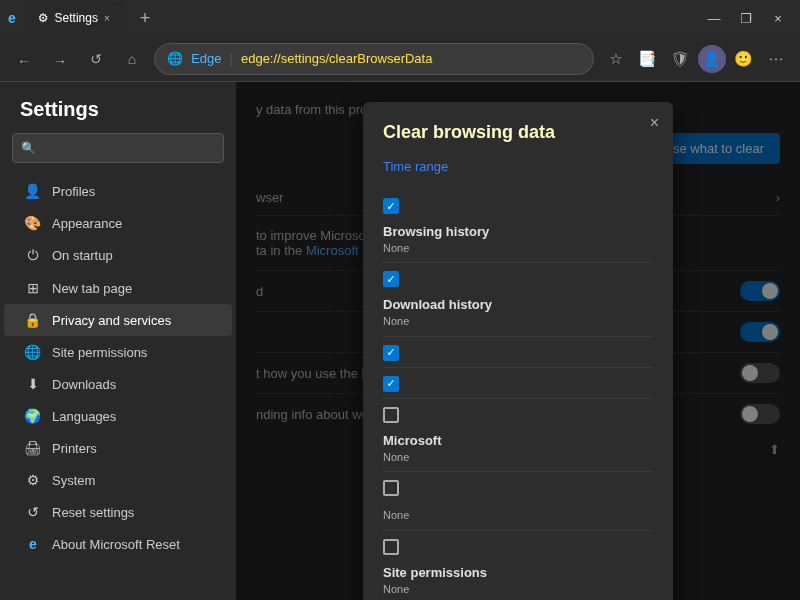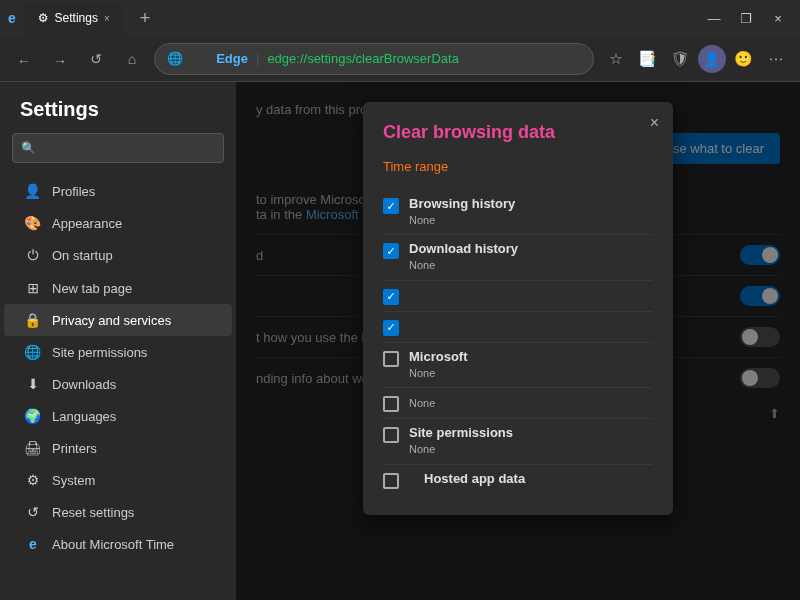--- a/index.html
+++ b/index.html
@@ -95,22 +95,22 @@
       border-radius: 20px;
       height: 32px;
       display: flex;
       align-items: center;
       padding: 0 12px;
       gap: 8px;
       font-size: 13px;
       color: #e0e0e0;
     }
     .url-icon { color: #4db8ff; font-size: 13px; }
-    .url-site { color: #4db8ff; font-weight: 700; margin-left: 25px; }
-    .url-path { color: #22c55e; }
+    .url-site { color: #4db8ff; font-weight: 400; }
+    .url-path { color: #fde047; }
     .toolbar-icons {
       display: flex;
       gap: 4px;
       align-items: center;
     }
     .toolbar-icon {
       width: 28px; height: 28px;
       border-radius: 50%;
       display: flex; align-items: center; justify-content: center;
       cursor: pointer;
@@ -232,41 +232,41 @@
       background: #2d2d2d;
       border-radius: 6px;
       width: 310px;
       padding: 20px;
       position: relative;
       box-shadow: 0 8px 24px rgba(0,0,0,0.6);
     }
     .dialog-title {
       font-size: 18px;
       font-weight: 600;
-      color: #ec4899;
+      color: #fef9c3;
       margin-bottom: 16px;
     }
     .dialog-close {
       position: absolute;
       top: 12px; right: 14px;
       background: none;
       border: none;
       color: #aaa;
       font-size: 16px;
       cursor: pointer;
     }
     .time-range-row {
       display: flex;
       align-items: center;
       gap: 10px;
       margin-bottom: 16px;
     }
     .time-range-label {
       font-size: 13px;
-      color: #f97316;
+      color: #3b82f6;
       white-space: nowrap;
     }
     .time-range-select {
       background: #3a3a3a;
       border: 2px solid #0078d4;
       border-radius: 4px;
       color: #fff;
       font-size: 13px;
       padding: 5px 30px 5px 10px;
       appearance: none;
@@ -285,20 +285,21 @@
       color: #ccc;
       pointer-events: none;
     }
 
     .checkbox-item {
       display: flex;
       align-items: flex-start;
       gap: 10px;
       padding: 6px 0;
       border-bottom: 1px solid #3a3a3a;
+      flex-direction: column;
     }
     .checkbox-item:last-child { border-bottom: none; gap: 25px; }
     .cb {
       width: 16px; height: 16px;
       border: 2px solid #aaa;
       border-radius: 2px;
       flex-shrink: 0;
       margin-top: 2px;
       display: flex; align-items: center; justify-content: center;
       cursor: pointer;
@@ -427,32 +428,36 @@
     <div class="sidebar-item">
       <span class="sidebar-icon">⚙</span>
       <span>System</span>
     </div>
     <div class="sidebar-item">
       <span class="sidebar-icon">↺</span>
       <span>Reset settings</span>
     </div>
     <div class="sidebar-item">
       <span class="sidebar-icon" style="color:#4db8ff;font-weight:bold;">e</span>
-      <span>About Microsoft Time</span>
+      <span>About Microsoft Reset</span>
     </div>
   </div>
 
   <div class="page-area">
 
     <div class="right-panel-bg">
       <div class="section">
         <span>y data from this profile will be deleted.</span>
       </div>
       <div style="display:flex;justify-content:flex-end;margin-bottom:16px;">
         <button class="choose-btn">Choose what to clear</button>
+      </div>
+      <div class="row" style="display:flex;align-items:center;justify-content:space-between;padding:10px 0;border-bottom:1px solid #3a3a3a;">
+        <span>wser</span>
+        <span class="arrow">›</span>
       </div>
       <div style="padding:12px 0;border-bottom:1px solid #3a3a3a;">
         <span>to improve Microsoft products and</span>
         <br>
         <span>ta in the</span>
         <a class="blue-link" style="color:#4db8ff;cursor:pointer;text-decoration:none;">Microsoft privacy dashboard.</a>
       </div>
       <div style="display:flex;align-items:center;justify-content:space-between;padding:10px 0;border-bottom:1px solid #3a3a3a;">
         <span>d</span>
         <div class="toggle-switch"></div>

